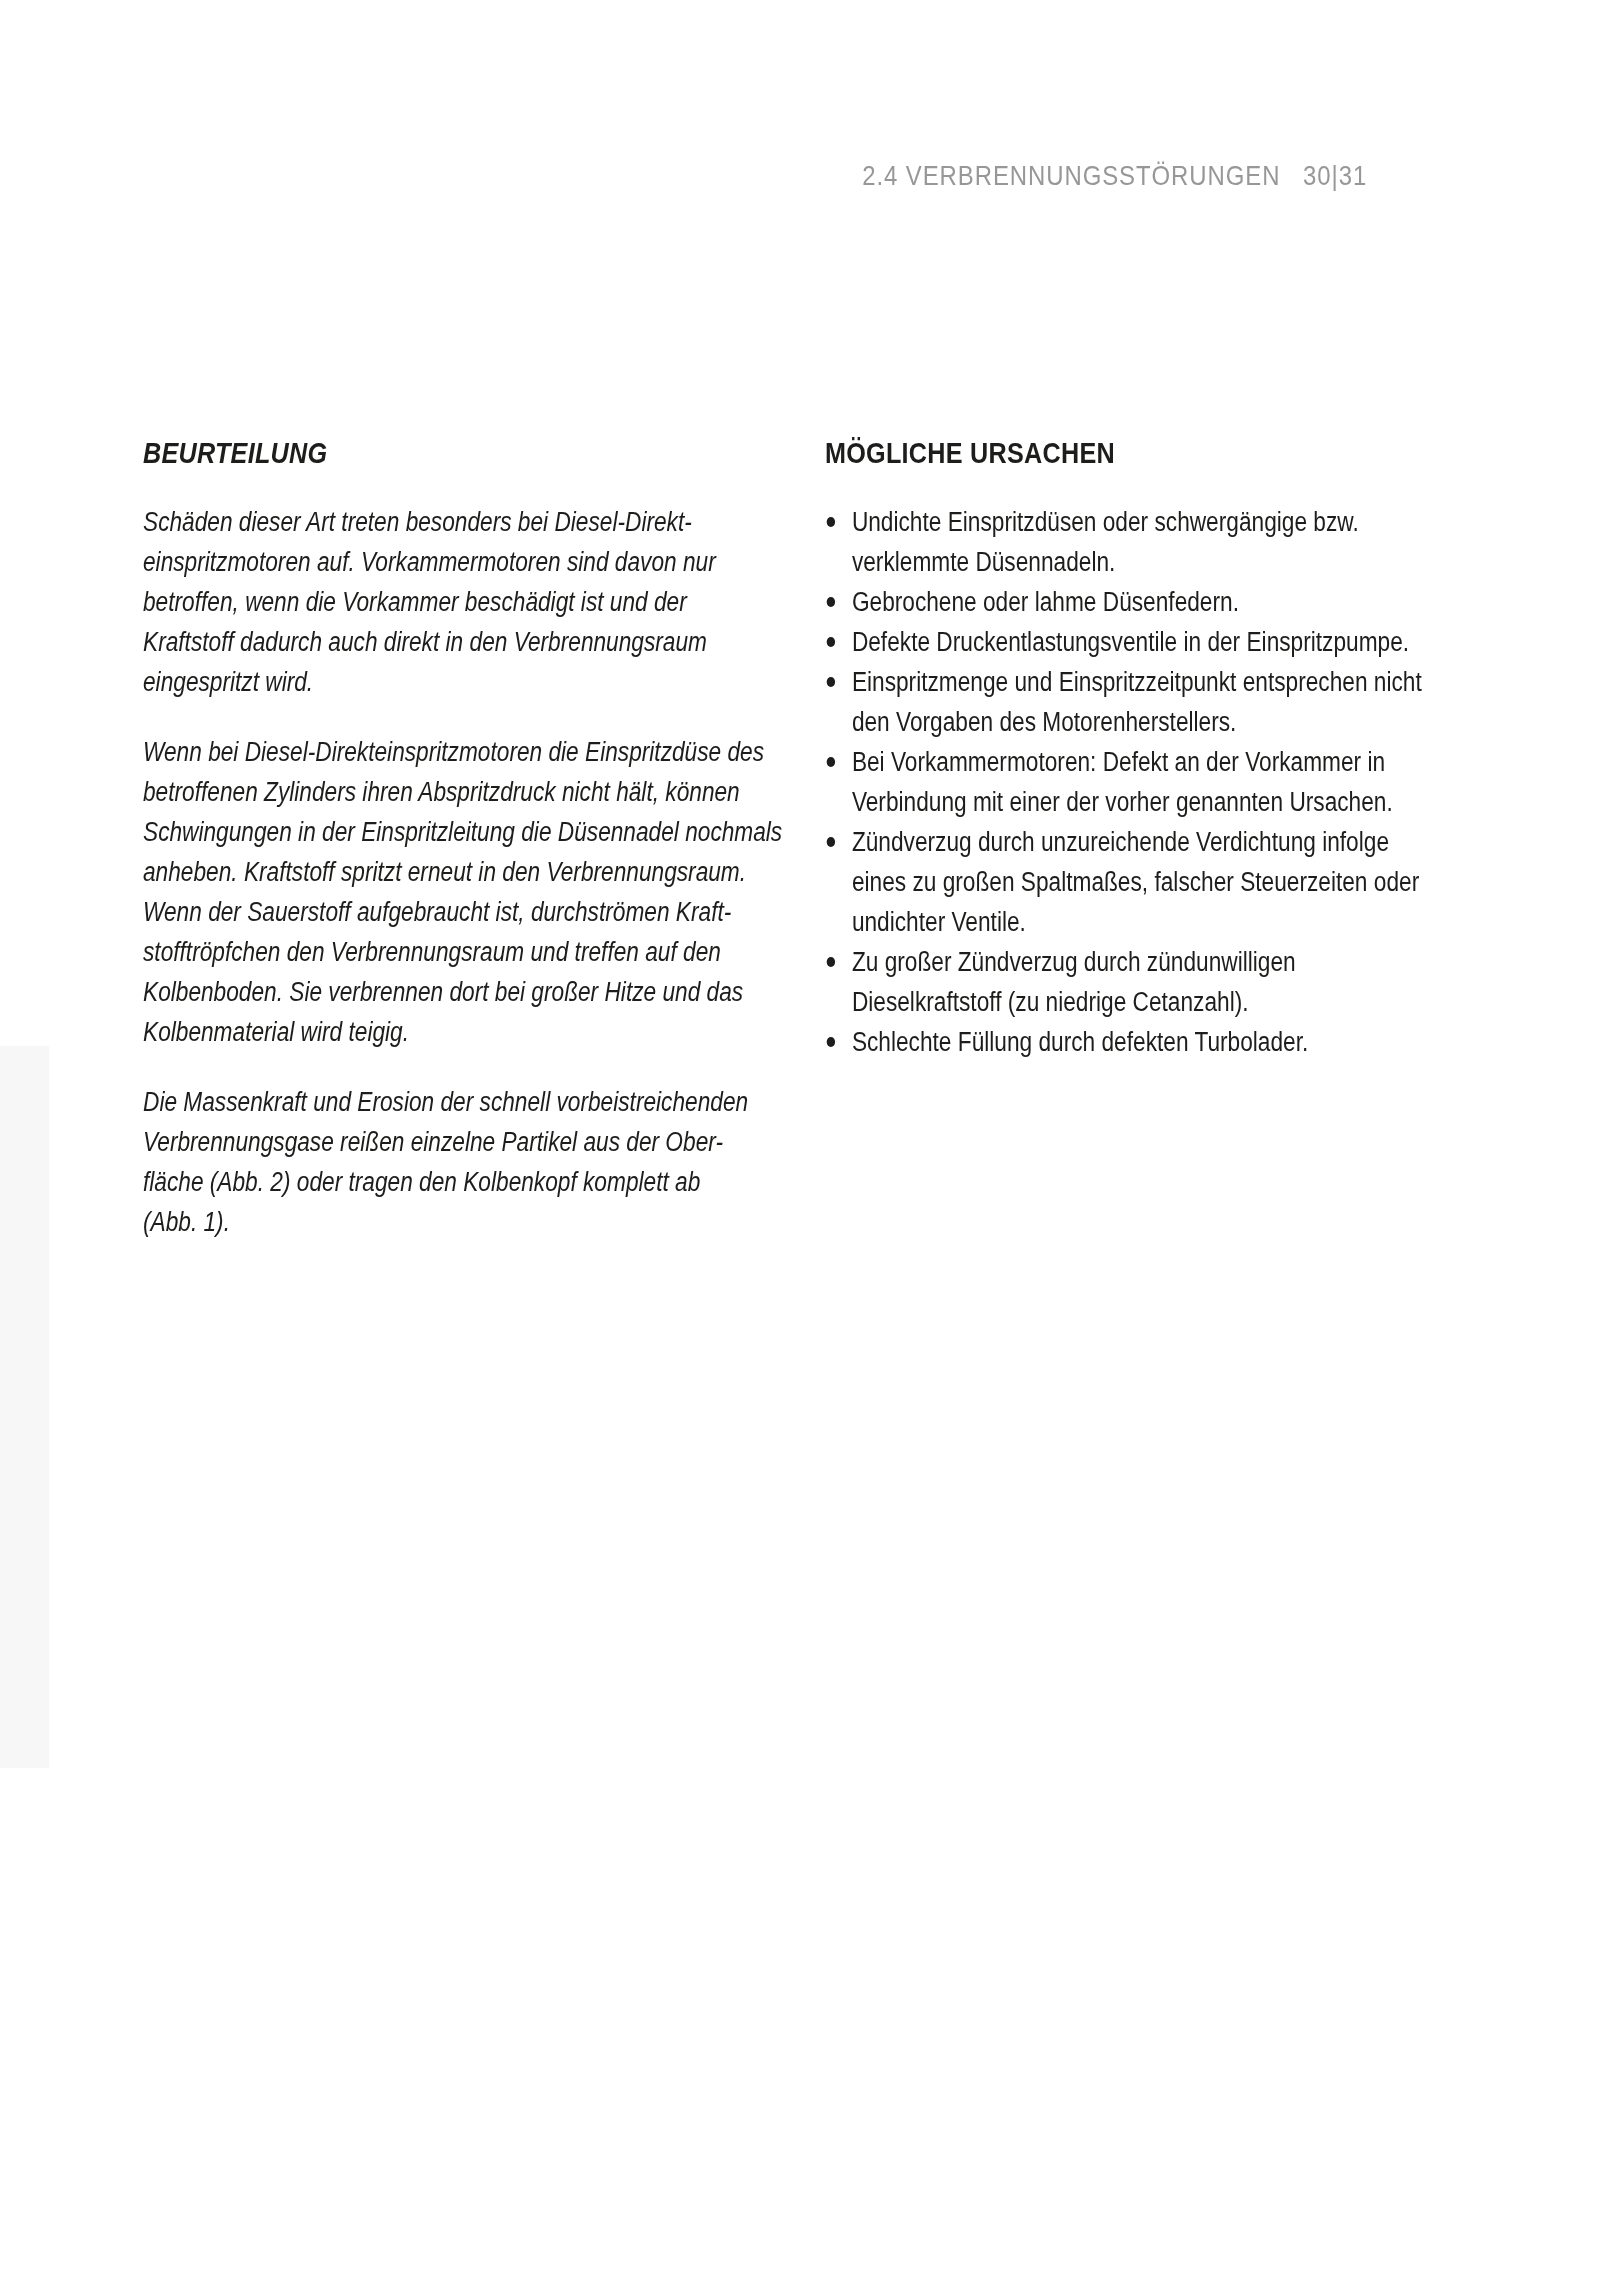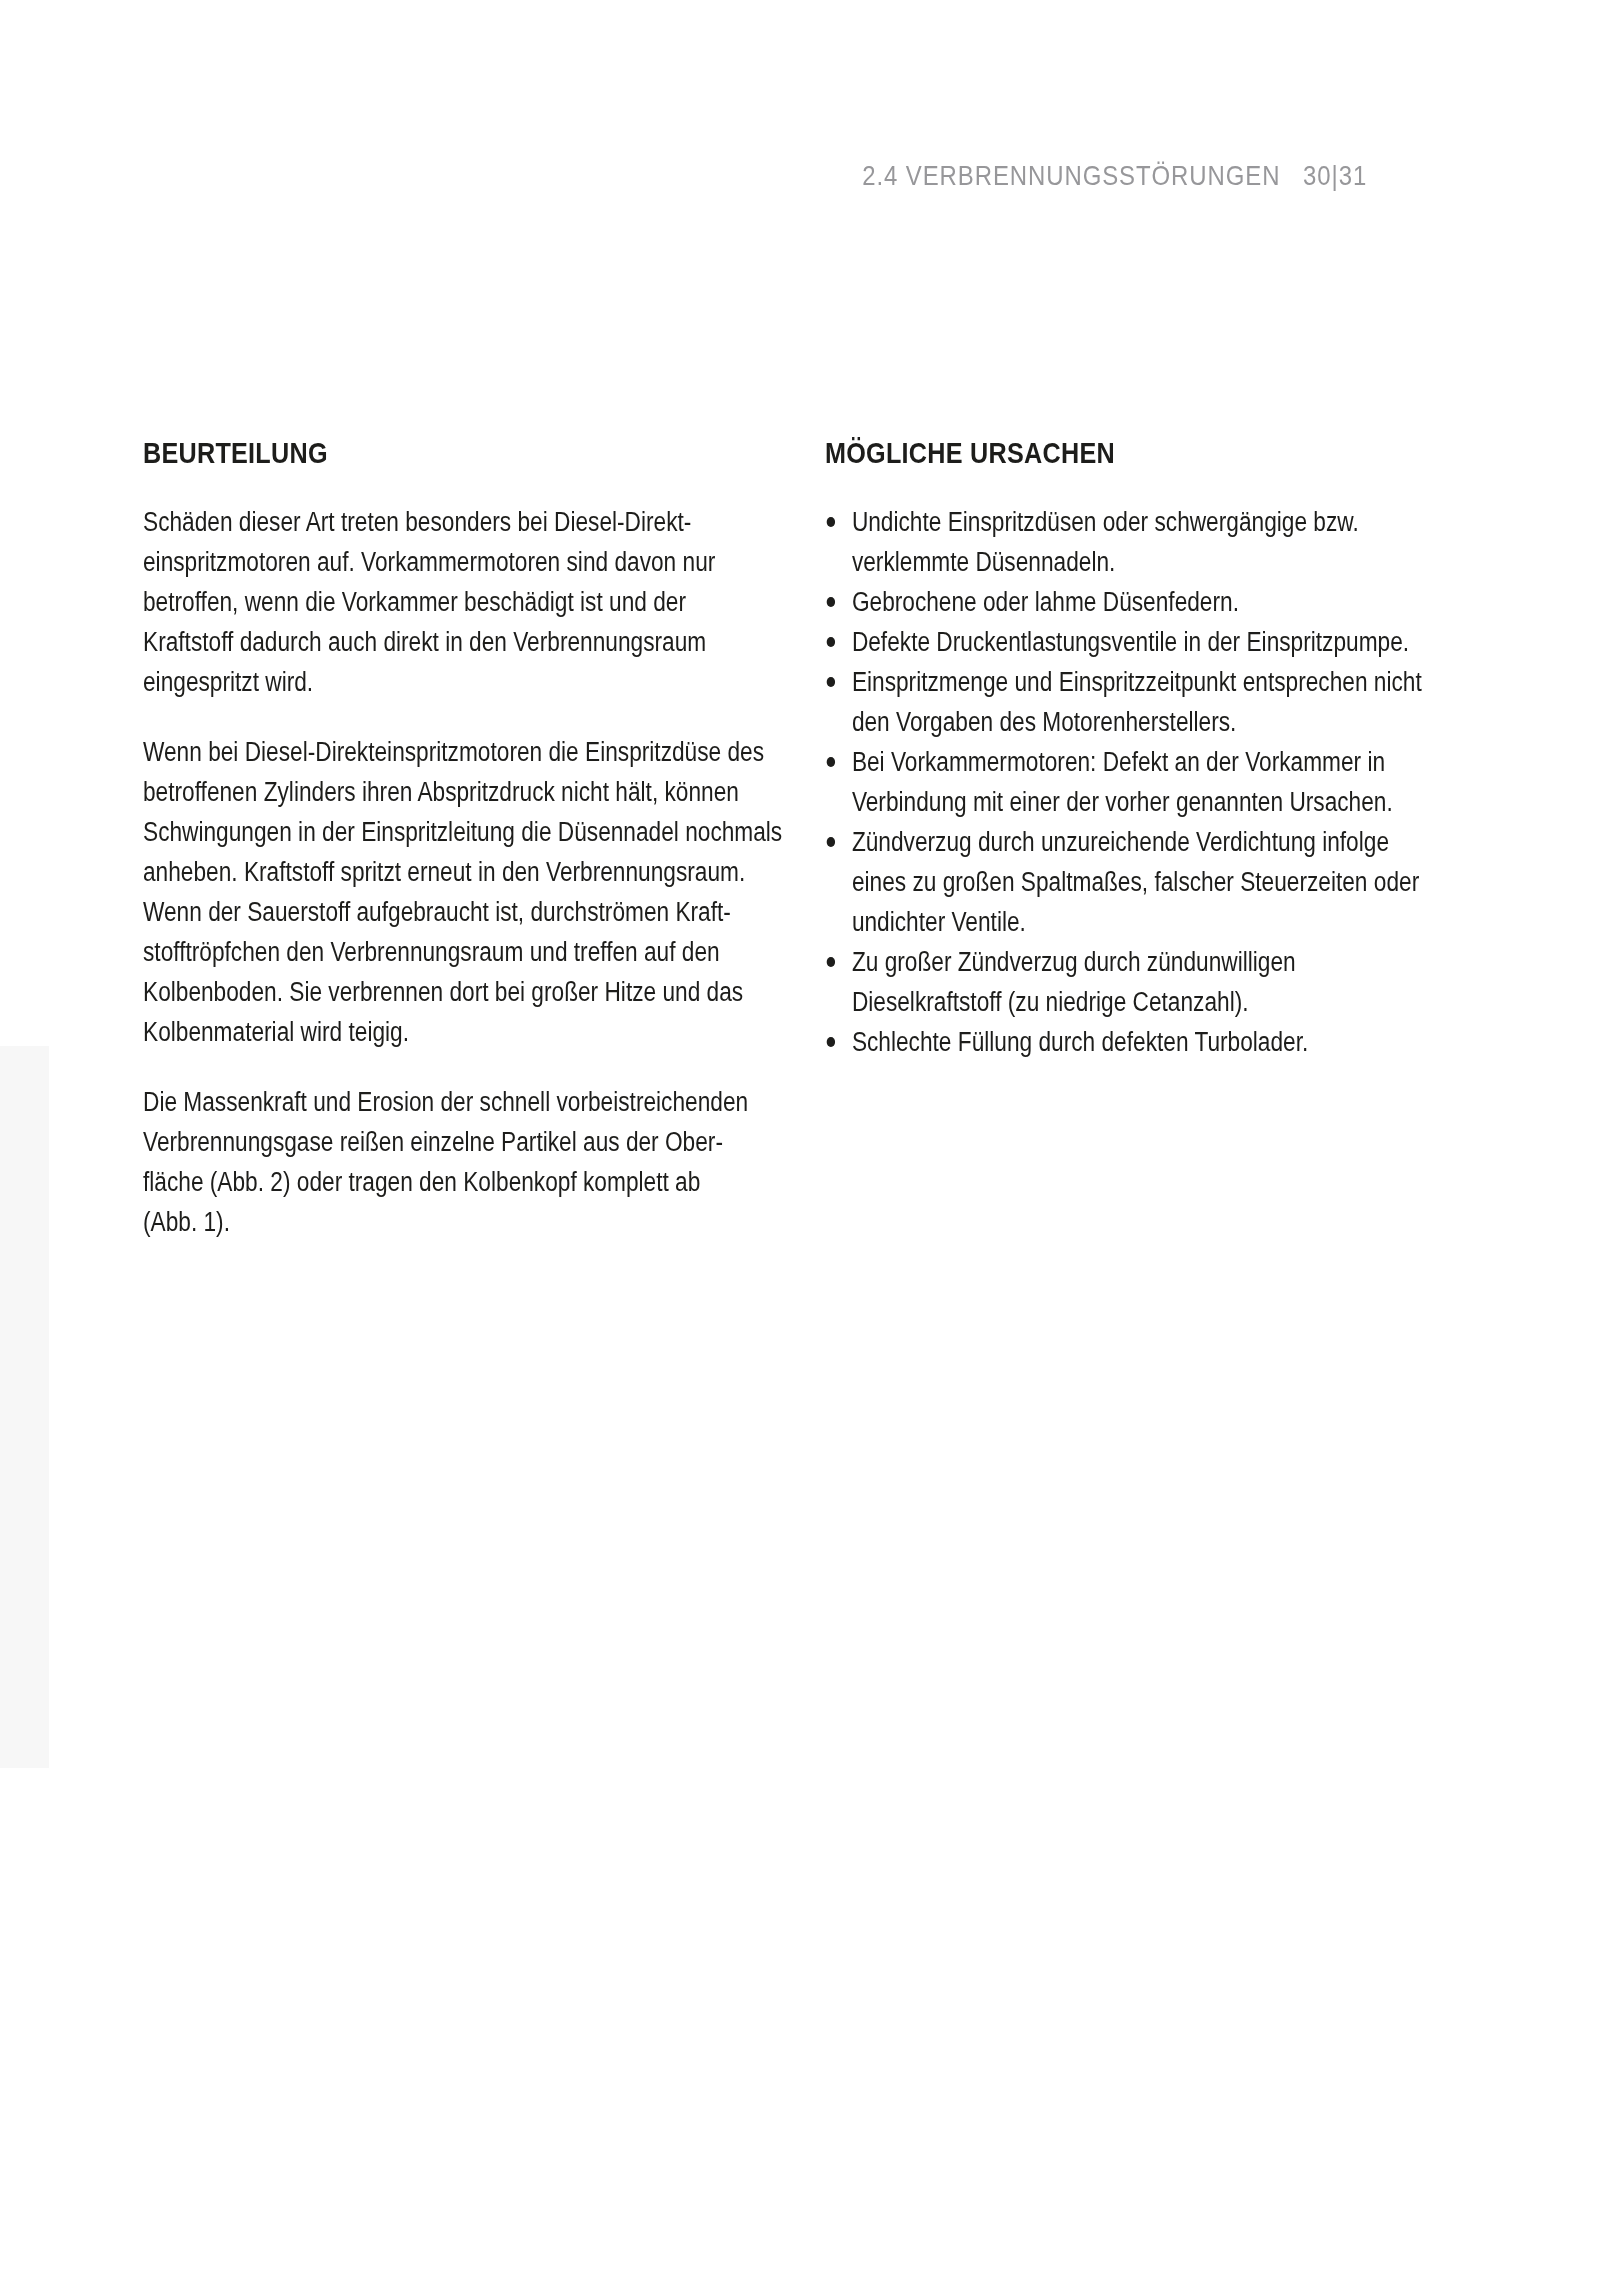--- a/index.html
+++ b/index.html
@@ -43,21 +43,21 @@
     font-weight: normal;
   }
   .hdr-pages {
     margin-left: 27px;
   }
   
   .col {
     position: absolute;
     top: 437px;
   }
-  .col-left  { left: 143px; width: 637px; }
+  .col-left  { left: 143px; width: 637px; font-style: italic; }
   .col-right { left: 825px; width: 677px; }
   .col-scale {
     transform: scaleX(0.84);
     transform-origin: 0 0;
     width: 119%;
   }
   .col-heading {
     margin: 0;
     font-size: 30px;
     line-height: 32px;

